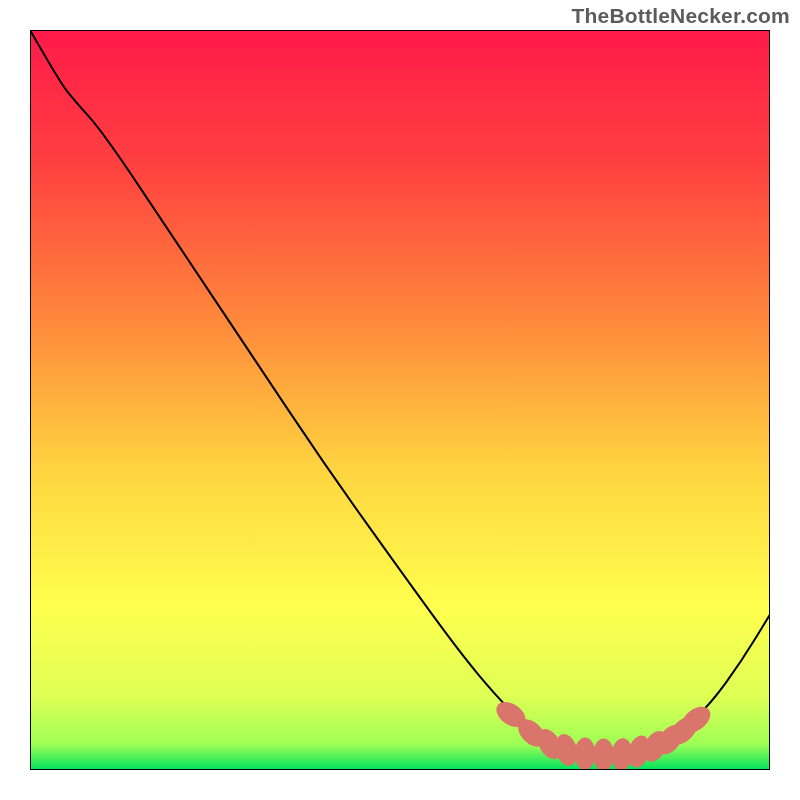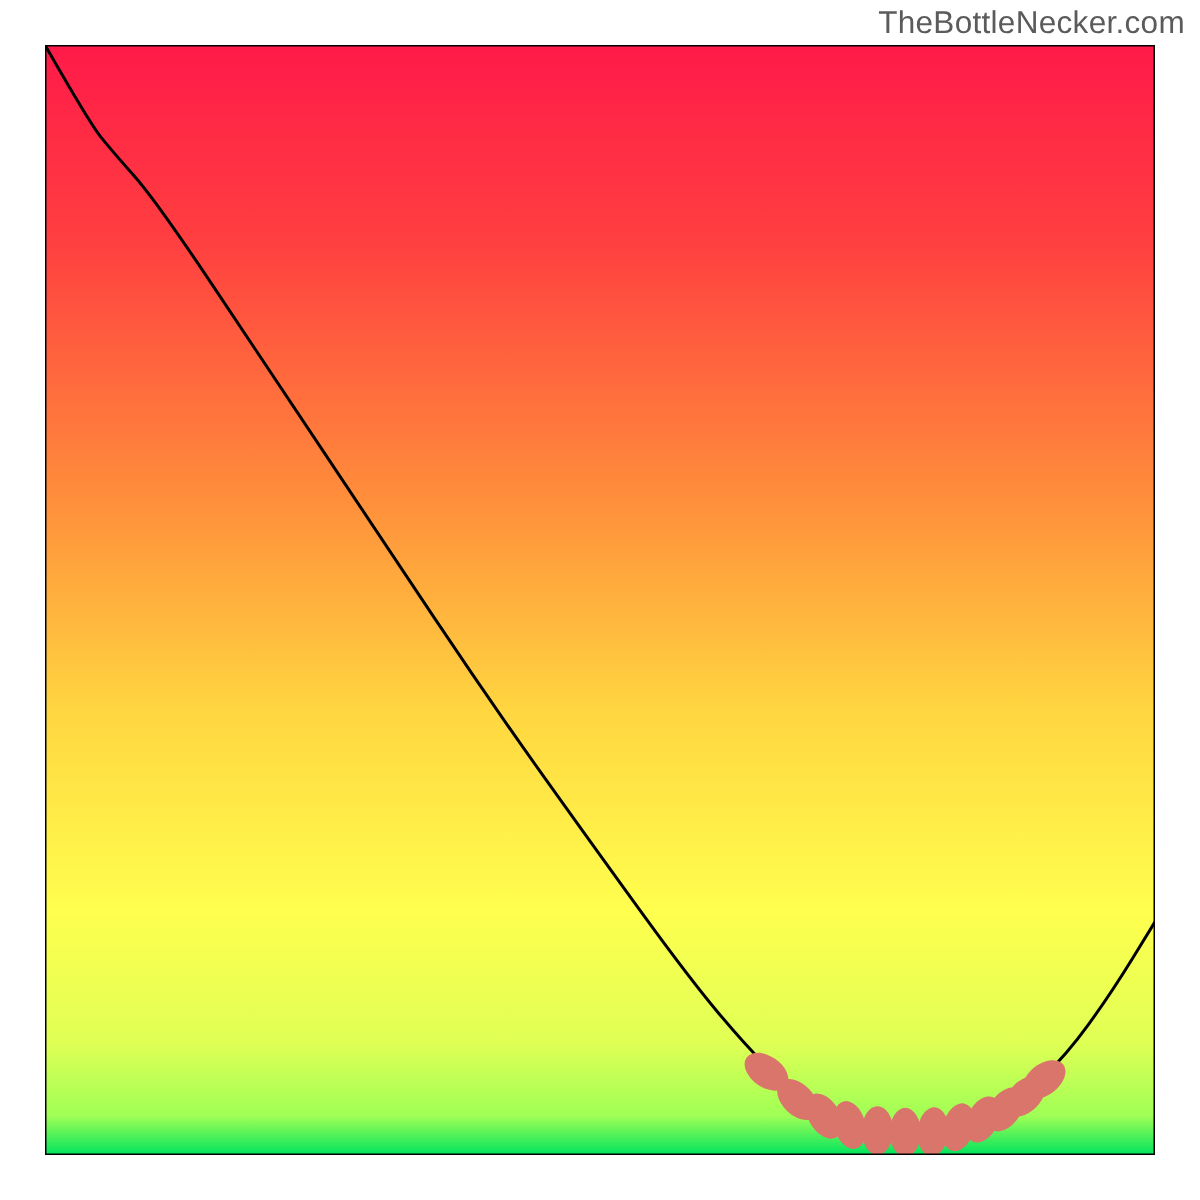--- a/index.html
+++ b/index.html
@@ -14,21 +14,21 @@
   .frame {
     position: relative;
     width: 800px;
     height: 800px;
   }
   .watermark {
     position: absolute;
     top: 4px;
     right: 10px;
     font-size: 21px;
-    font-weight: 400;
+    font-weight: 700;
     color: #5b5b5b;
     letter-spacing: 0.2px;
     z-index: 5;
   }
   .plot-area {
     position: absolute;
     left: 30px;
     top: 30px;
     width: 740px;
     height: 740px;

